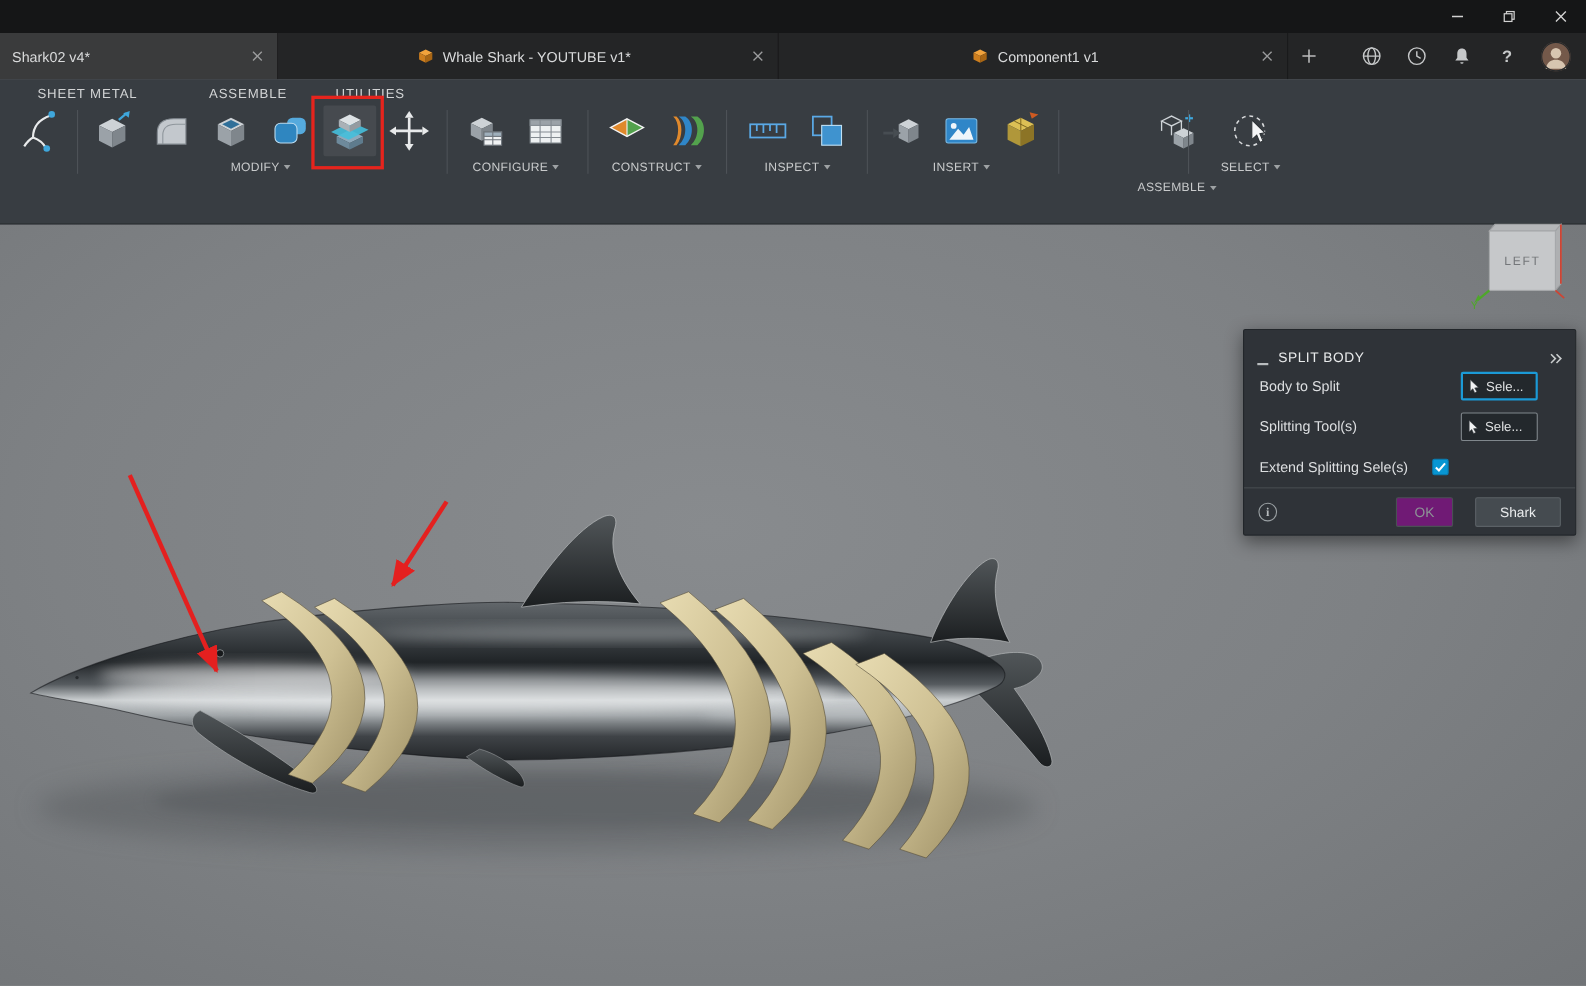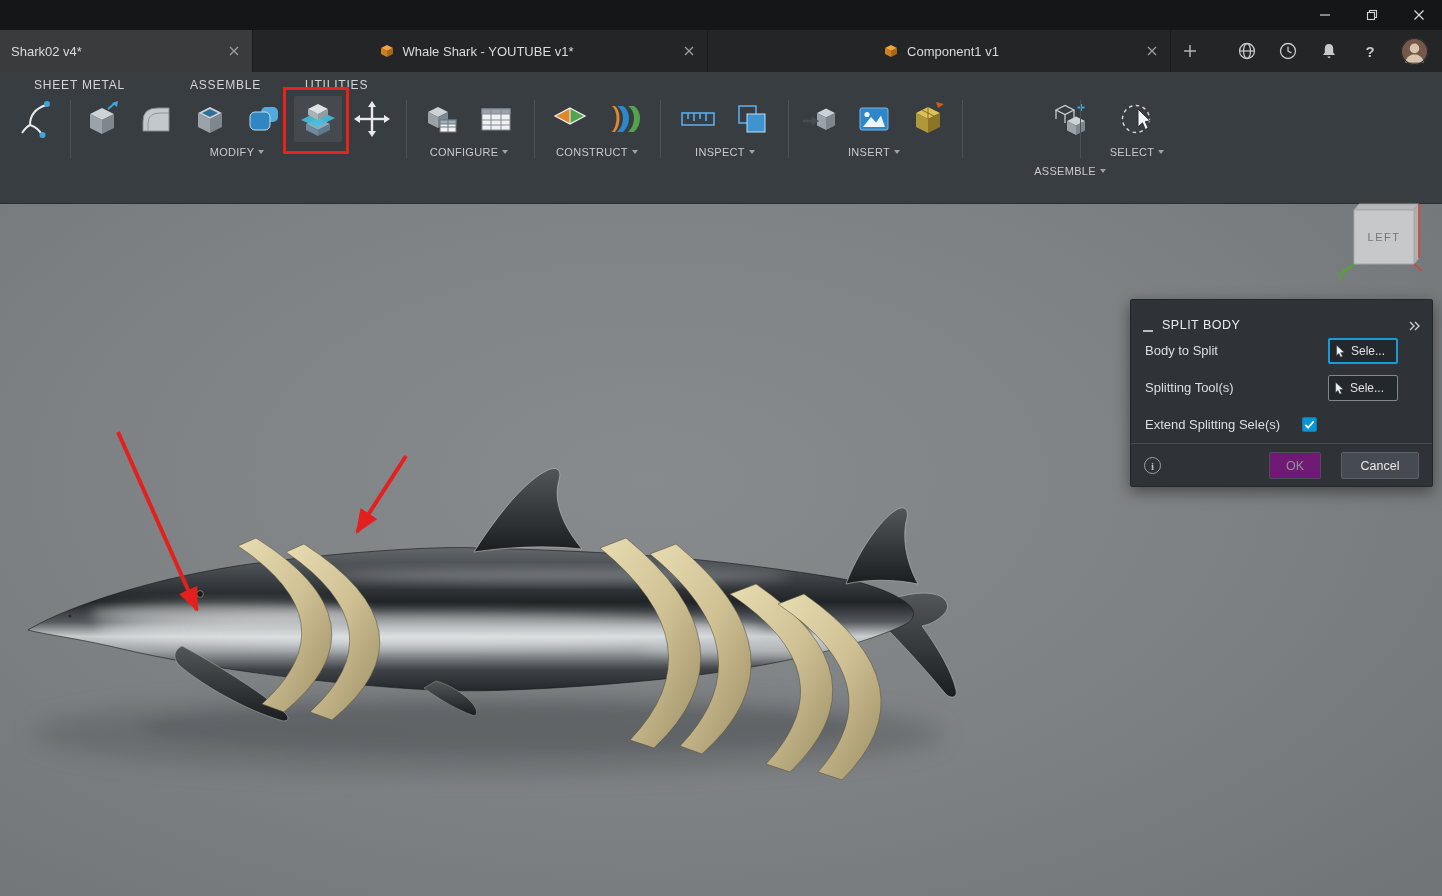--- a/index.html
+++ b/index.html
@@ -534,17 +534,17 @@
     <span class="checkbox">
       <svg viewBox="0 0 14 14" width="13" height="13">
         <polyline points="2.5,7.5 5.5,10.5 11.5,3.5" fill="none" stroke="#ffffff" stroke-width="2"></polyline>
         </svg>
     </span>
   </div>
 
   <div class="dlg-footer">
     <span class="info-icon">i</span>
     <button class="btn btn-ok">OK</button>
-    <button class="btn btn-cancel">Cancel</button>
+    <button class="btn btn-cancel">Shark</button>
   </div>
 </div>
 
 <div class="highlight-rect"></div>
 
 </body></html>

